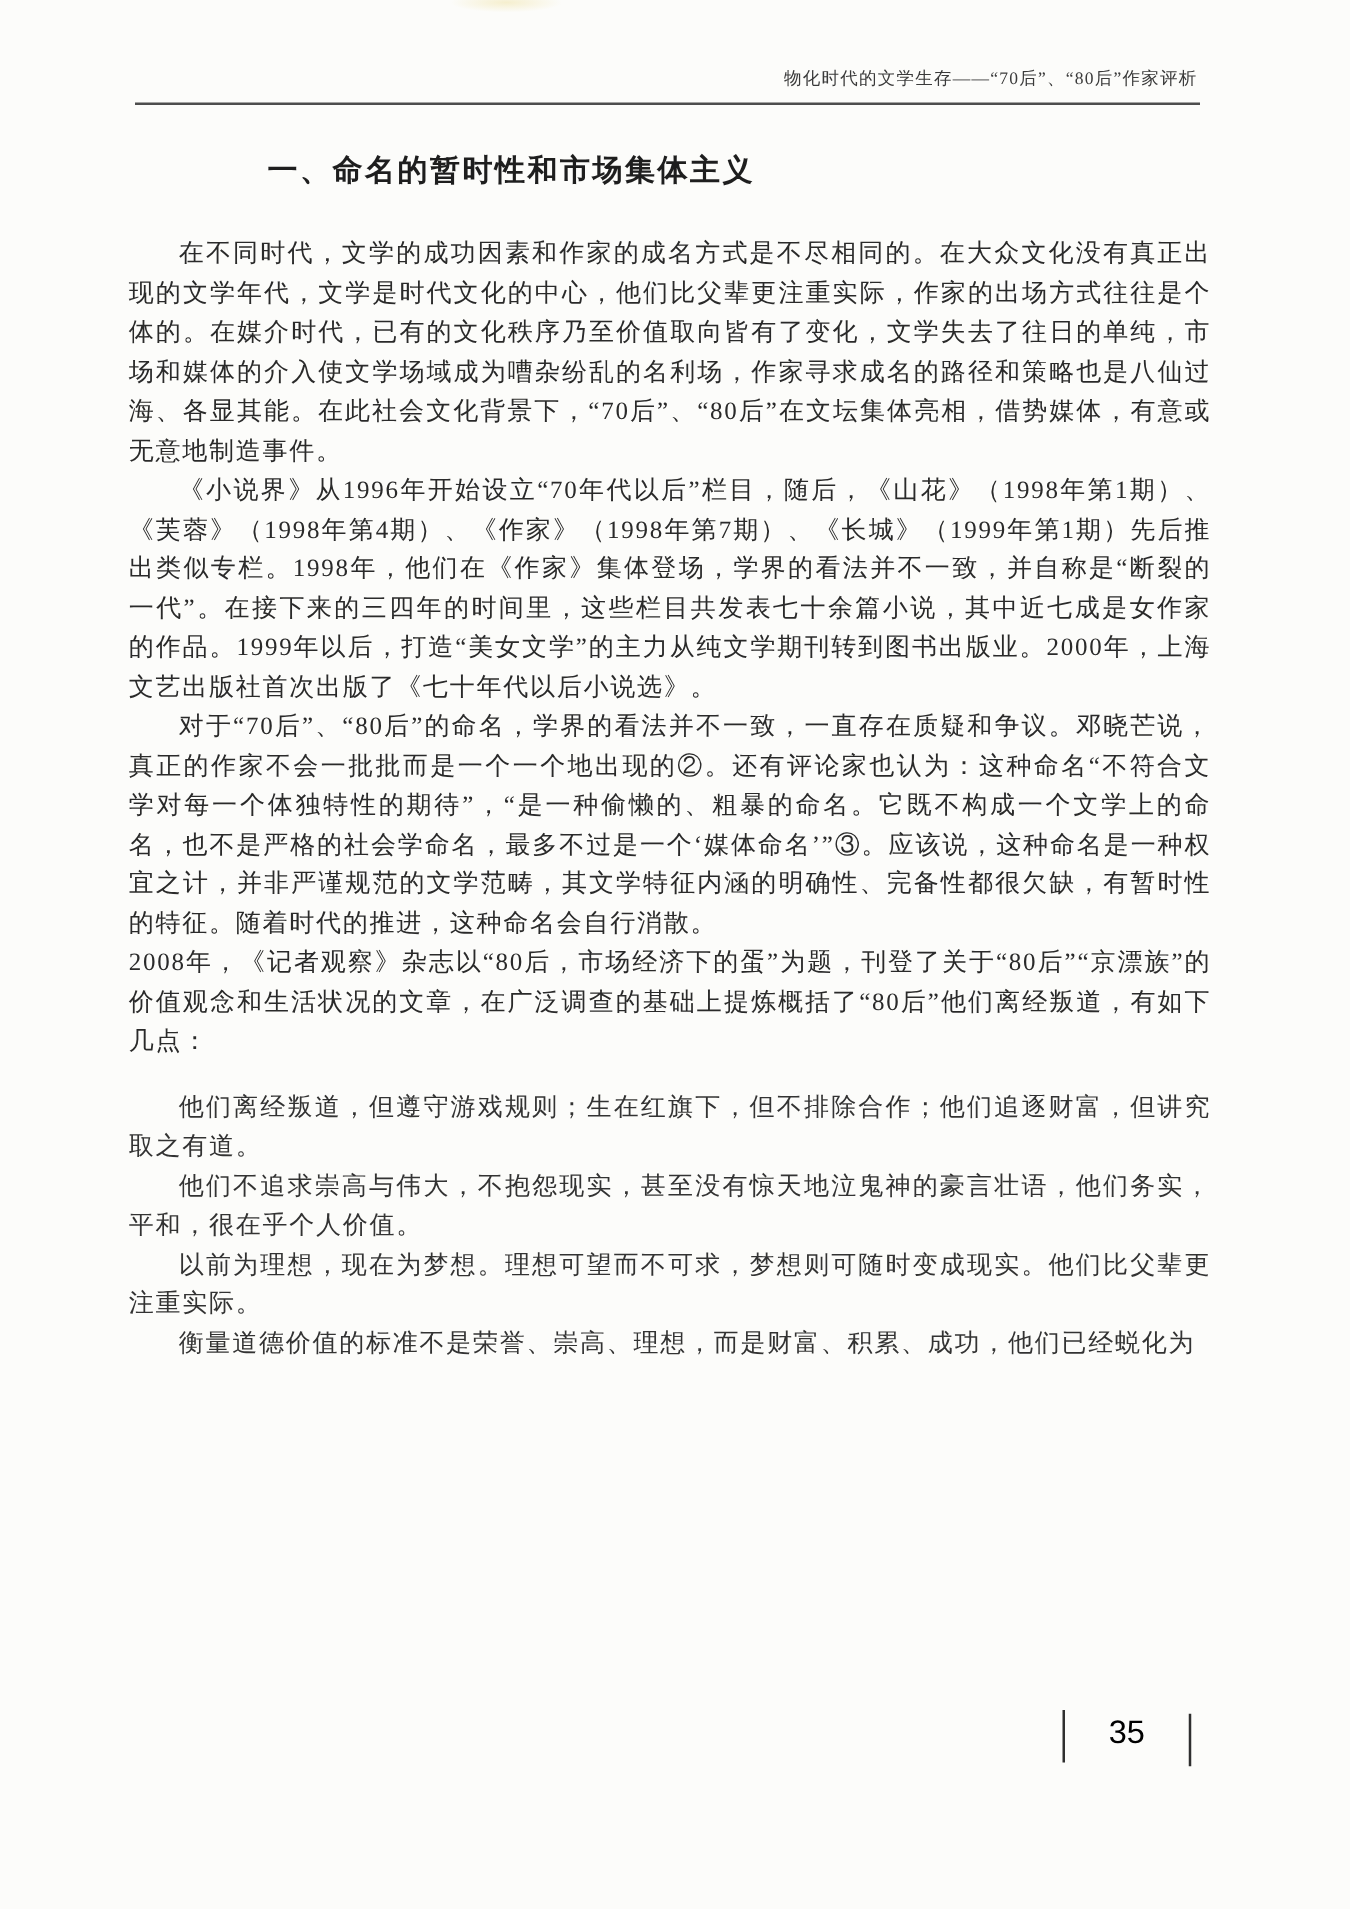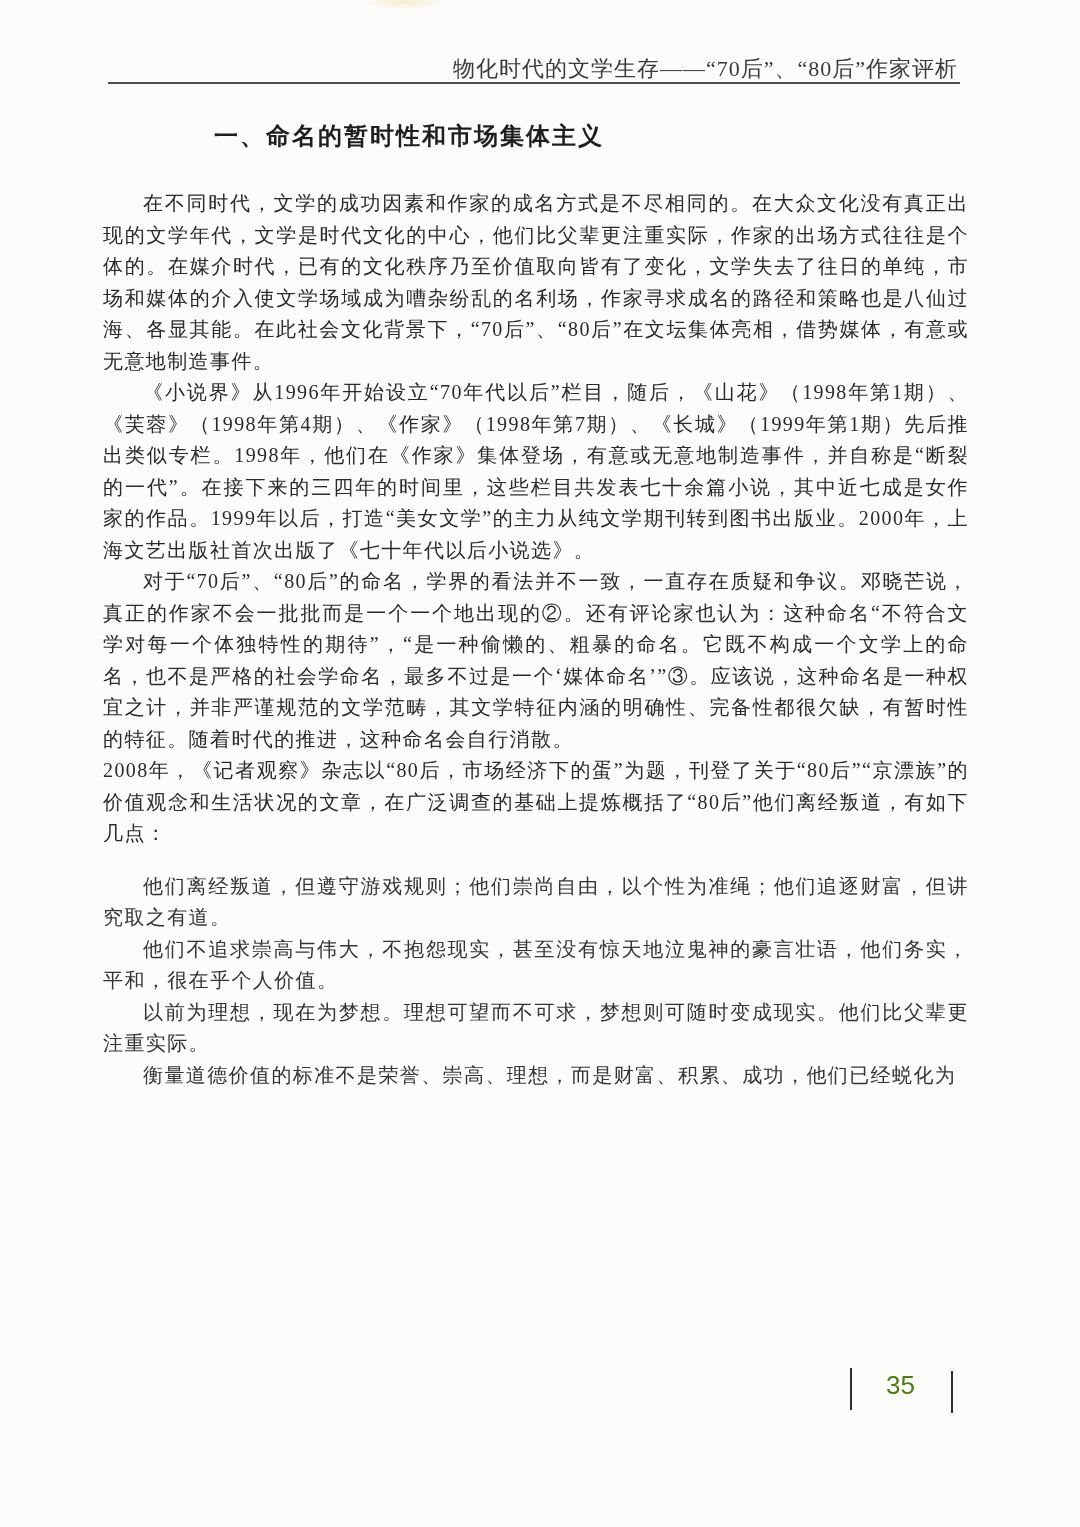--- a/index.html
+++ b/index.html
@@ -25,21 +25,21 @@
     height: 16px;
     border-radius: 50%;
     background: radial-gradient(ellipse at center, rgba(240,228,170,0.55), rgba(240,228,170,0) 70%);
   }
   .running-header {
     position: absolute;
     top: 54px;
     left: 108px;
     width: 850px;
     text-align: right;
-    font-size: 22px;
+    font-size: 14px;
     letter-spacing: 1px;
     color: #3a3a3a;
     white-space: nowrap;
   }
   .header-rule {
     position: absolute;
     top: 82px;
     left: 108px;
     width: 852px;
     height: 2px;
@@ -107,50 +107,50 @@
     height: 42px;
     background: #2f2f2f;
   }
   .pn-bar-left { left: 0; }
   .pn-bar-right { right: 0; top: 3px; }
   .pn-value {
     position: absolute;
     top: 2px;
     left: 0;
     width: 100%;
+    text-align: center;
     font-family: "Liberation Sans", "DejaVu Sans", sans-serif;
     font-size: 26px;
-    color: #4d7c0f;
-    padding-left: 36px;
+    color: #000000;
   }
 </style>
 </head>
 <body>
 
 <div class="page">
 
   <div class="scan-smudge"></div>
 
   <div class="running-header">物化时代的文学生存——“70后”、“80后”作家评析</div>
 
   <div class="header-rule"></div>
 
   <h1 class="section-title" style="margin:0;">一、命名的暂时性和市场集体主义</h1>
 
   <div class="text-block">
 
     <p>在不同时代，文学的成功因素和作家的成名方式是不尽相同的。在大众文化没有真正出现的文学年代，文学是时代文化的中心，他们比父辈更注重实际，作家的出场方式往往是个体的。在媒介时代，已有的文化秩序乃至价值取向皆有了变化，文学失去了往日的单纯，市场和媒体的介入使文学场域成为嘈杂纷乱的名利场，作家寻求成名的路径和策略也是八仙过海、各显其能。在此社会文化背景下，“70后”、“80后”在文坛集体亮相，借势媒体，有意或无意地制造事件。</p>
-    <p>《小说界》从1996年开始设立“70年代以后”栏目，随后，《山花》（1998年第1期）、《芙蓉》（1998年第4期）、《作家》（1998年第7期）、《长城》（1999年第1期）先后推出类似专栏。1998年，他们在《作家》集体登场，有意或无意地制造事件，并自称是“断裂的一代”。在接下来的三四年的时间里，这些栏目共发表七十余篇小说，其中近七成是女作家的作品。1999年以后，打造“美女文学”的主力从纯文学期刊转到图书出版业。2000年，上海文艺出版社首次出版了《七十年代以后小说选》。</p>
+    <p>《小说界》从1996年开始设立“70年代以后”栏目，随后，《山花》（1998年第1期）、《芙蓉》（1998年第4期）、《作家》（1998年第7期）、《长城》（1999年第1期）先后推出类似专栏。1998年，他们在《作家》集体登场，学界的看法并不一致，并自称是“断裂的一代”。在接下来的三四年的时间里，这些栏目共发表七十余篇小说，其中近七成是女作家的作品。1999年以后，打造“美女文学”的主力从纯文学期刊转到图书出版业。2000年，上海文艺出版社首次出版了《七十年代以后小说选》。</p>
     <p>对于“70后”、“80后”的命名，学界的看法并不一致，一直存在质疑和争议。邓晓芒说，真正的作家不会一批批而是一个一个地出现的②。还有评论家也认为：这种命名“不符合文学对每一个体独特性的期待”，“是一种偷懒的、粗暴的命名。它既不构成一个文学上的命名，也不是严格的社会学命名，最多不过是一个‘媒体命名’”③。应该说，这种命名是一种权宜之计，并非严谨规范的文学范畴，其文学特征内涵的明确性、完备性都很欠缺，有暂时性的特征。随着时代的推进，这种命名会自行消散。</p>
 
 
     <p class="para-flush">2008年，《记者观察》杂志以“80后，市场经济下的蛋”为题，刊登了关于“80后”“京漂族”的价值观念和生活状况的文章，在广泛调查的基础上提炼概括了“80后”他们离经叛道，有如下几点：</p>
 
     <div class="quote-block">
-      <p>他们离经叛道，但遵守游戏规则；他们崇尚自由，以个性为准绳；他们追逐财富，但讲究取之有道。</p>
+      <p>他们离经叛道，但遵守游戏规则；生在红旗下，但不排除合作；他们追逐财富，但讲究取之有道。</p>
       <p>他们不追求崇高与伟大，不抱怨现实，甚至没有惊天地泣鬼神的豪言壮语，他们务实，平和，很在乎个人价值。</p>
       <p>以前为理想，现在为梦想。理想可望而不可求，梦想则可随时变成现实。他们比父辈更注重实际。</p>
       <p>衡量道德价值的标准不是荣誉、崇高、理想，而是财富、积累、成功，他们已经蜕化为</p>
     </div>
 
   </div>
 
   <div class="page-number-group">
     <div class="pn-bar-left"></div>
     <div class="pn-value">35</div>

